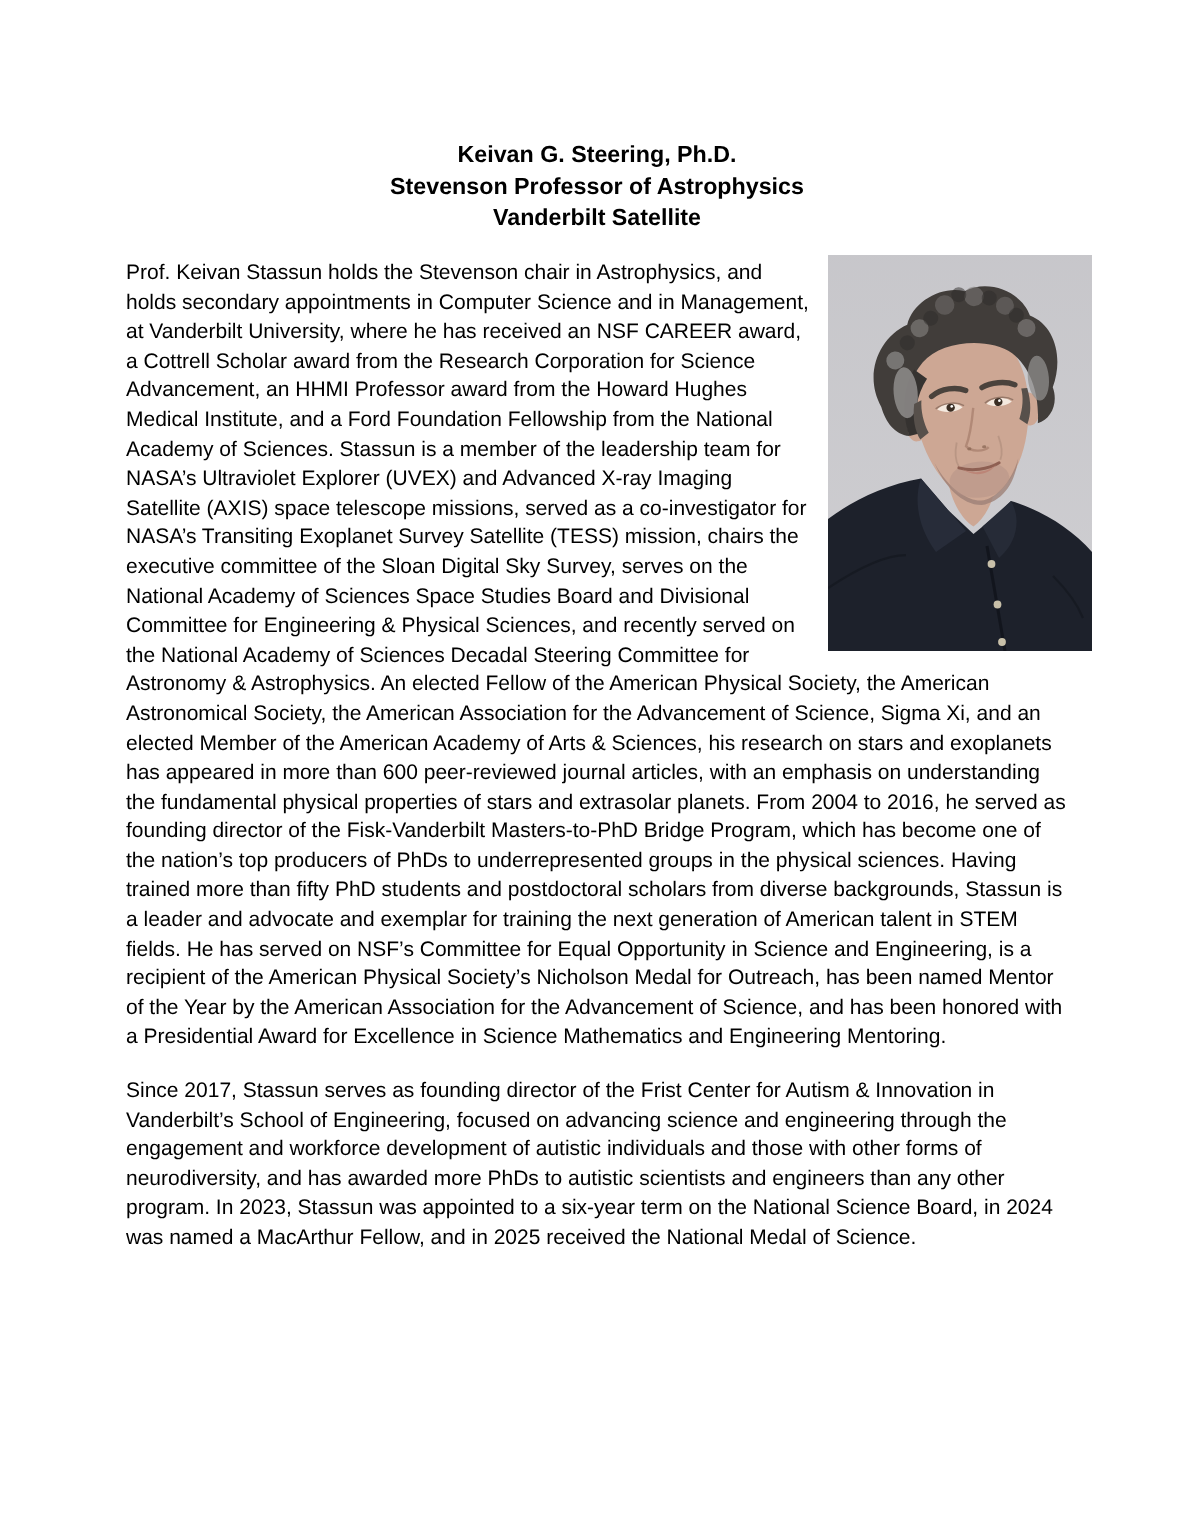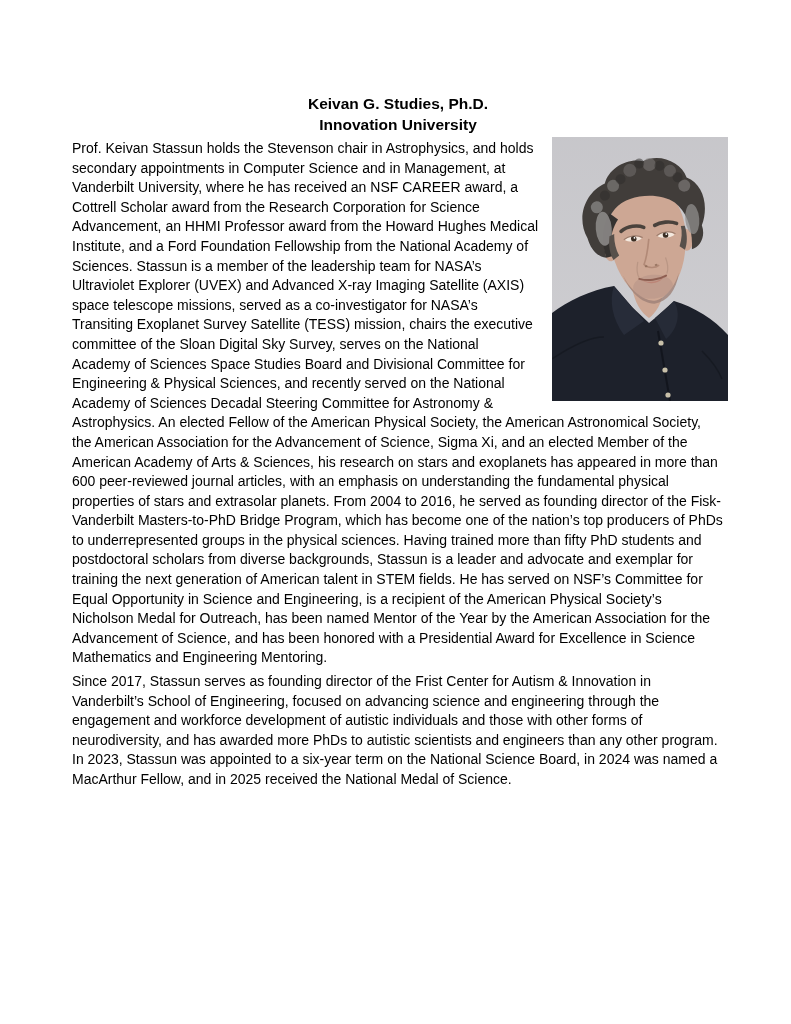--- a/index.html
+++ b/index.html
@@ -20,36 +20,37 @@
     font-size: 15.5px;
     line-height: 21px;
     color: #000;
   }
   .bio {
     margin-top: 2px;
     font-size: 14px;
     line-height: 19.6px;
     text-align: left;
   }
-  .bio p { margin: 4px; padding: 0; }
+  .bio p { margin: 16px; padding: 0; }
   .photo-wrap {
     float: right;
     width: 176px; height: 264px;
     margin: -2px 0 5px 12px;
   }
   .photo-wrap svg { display: block; }
 </style>
 </head>
 <body>
 
 <div class="page">
 
   <div class="header">
-    <div>Keivan G. Studies, Ph.D.</div>
-    <div>Innovation University</div>
+    <div>Keivan G. Steering, Ph.D.</div>
+    <div>Stevenson Professor of Astrophysics</div>
+    <div>Vanderbilt Satellite</div>
   </div>
 
   <div class="bio">
 
     <div class="photo-wrap">
       <svg width="176" height="264" viewBox="0 0 176 264" xmlns="http://www.w3.org/2000/svg">
         <defs>
           <linearGradient id="bgGrad" x1="0" y1="0" x2="0" y2="1">
             <stop offset="0" stop-color="#c6c5c9"></stop>
             <stop offset="1" stop-color="#d3d2d5"></stop>

